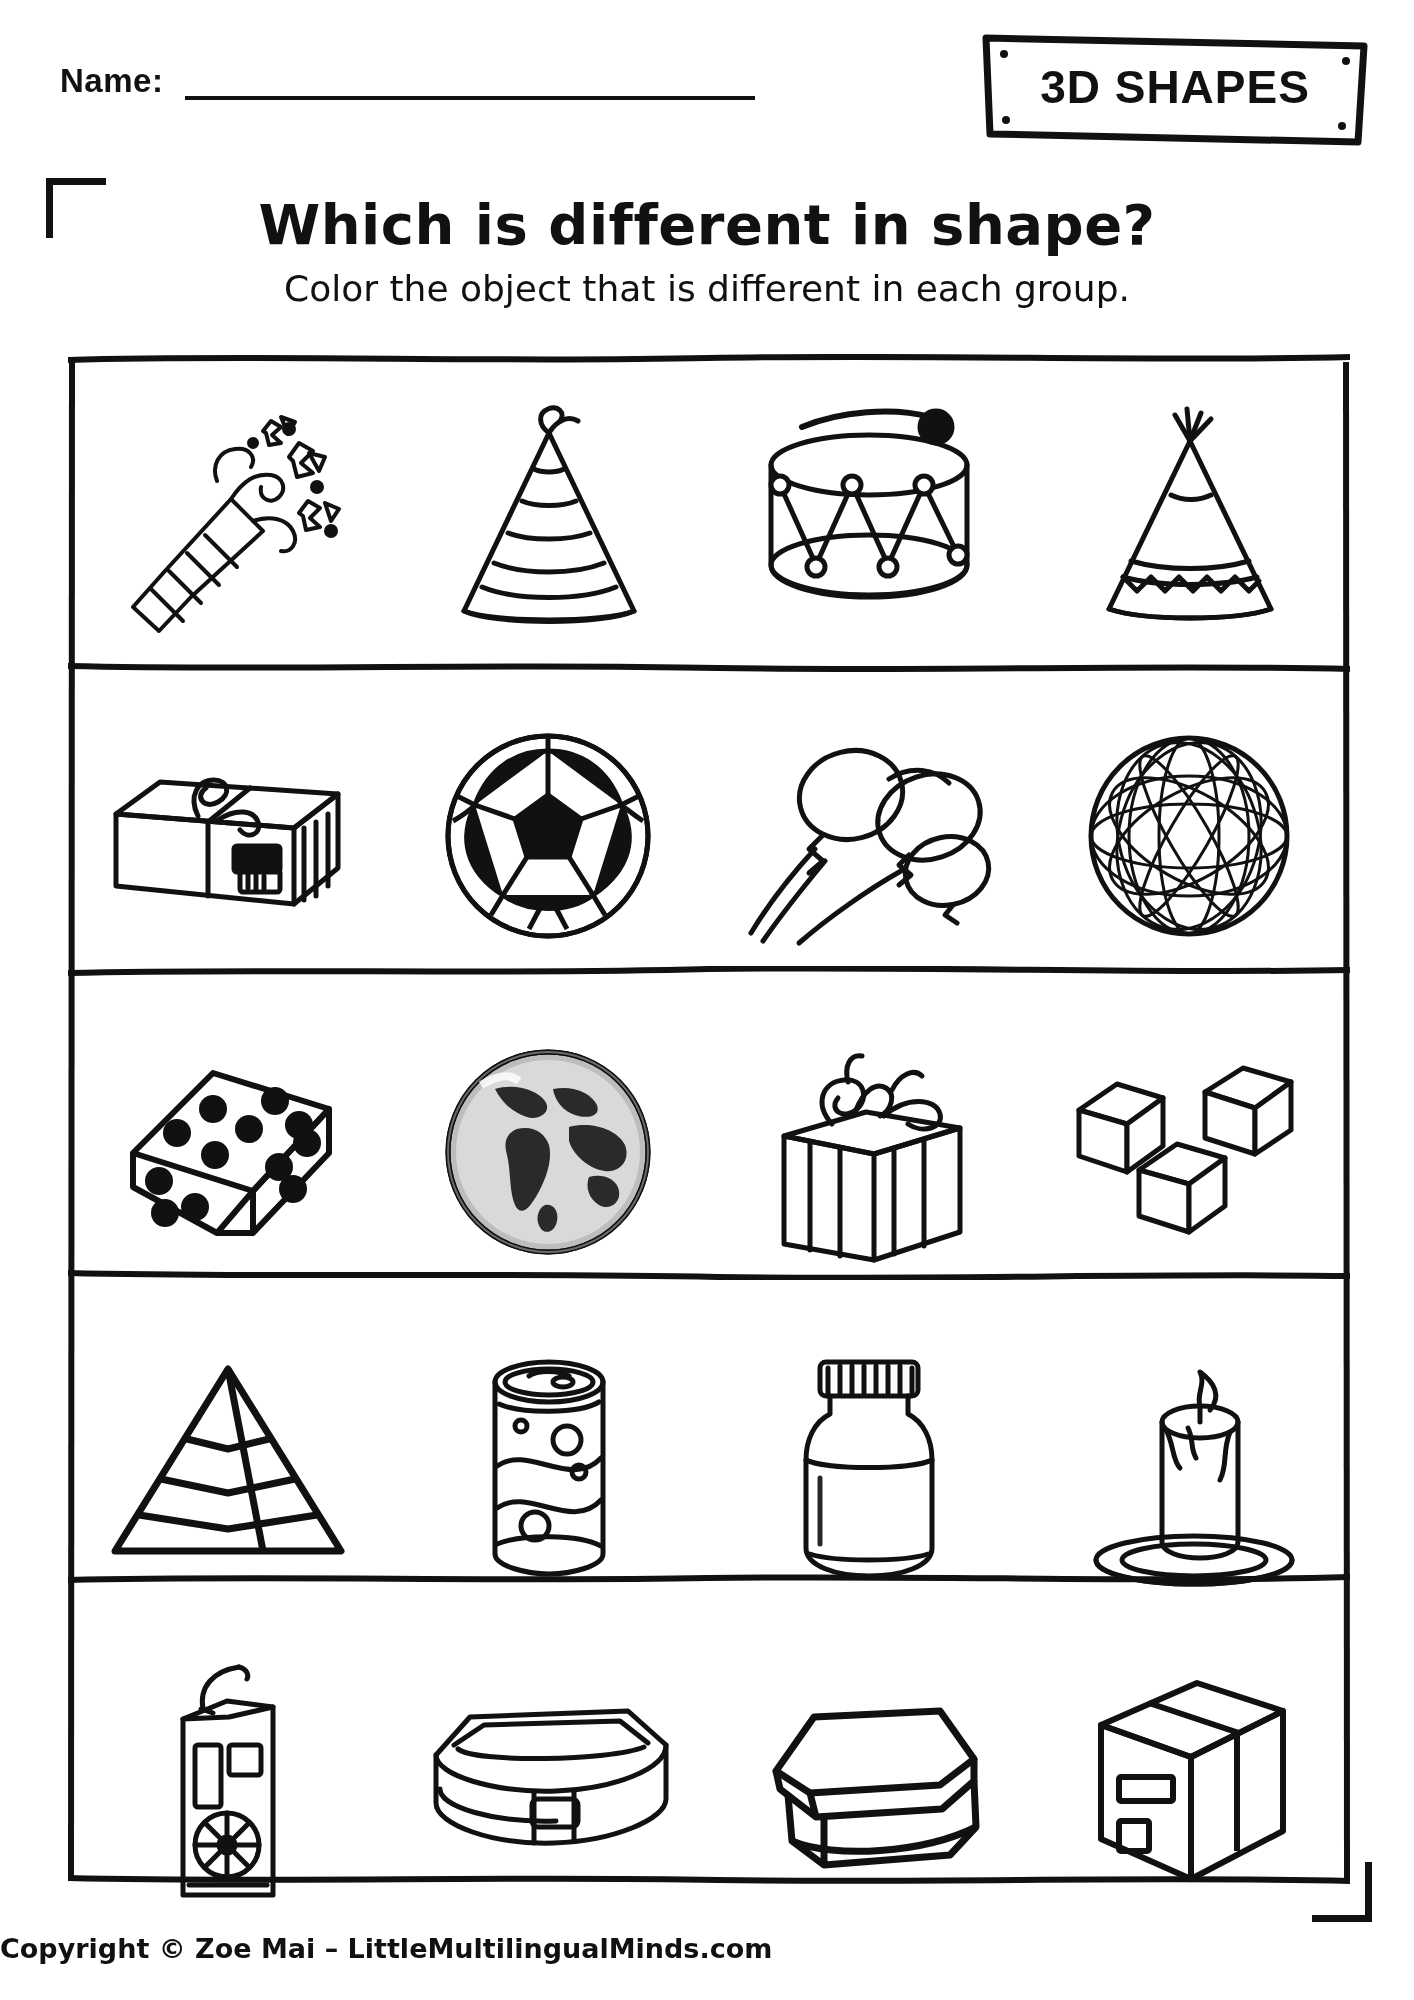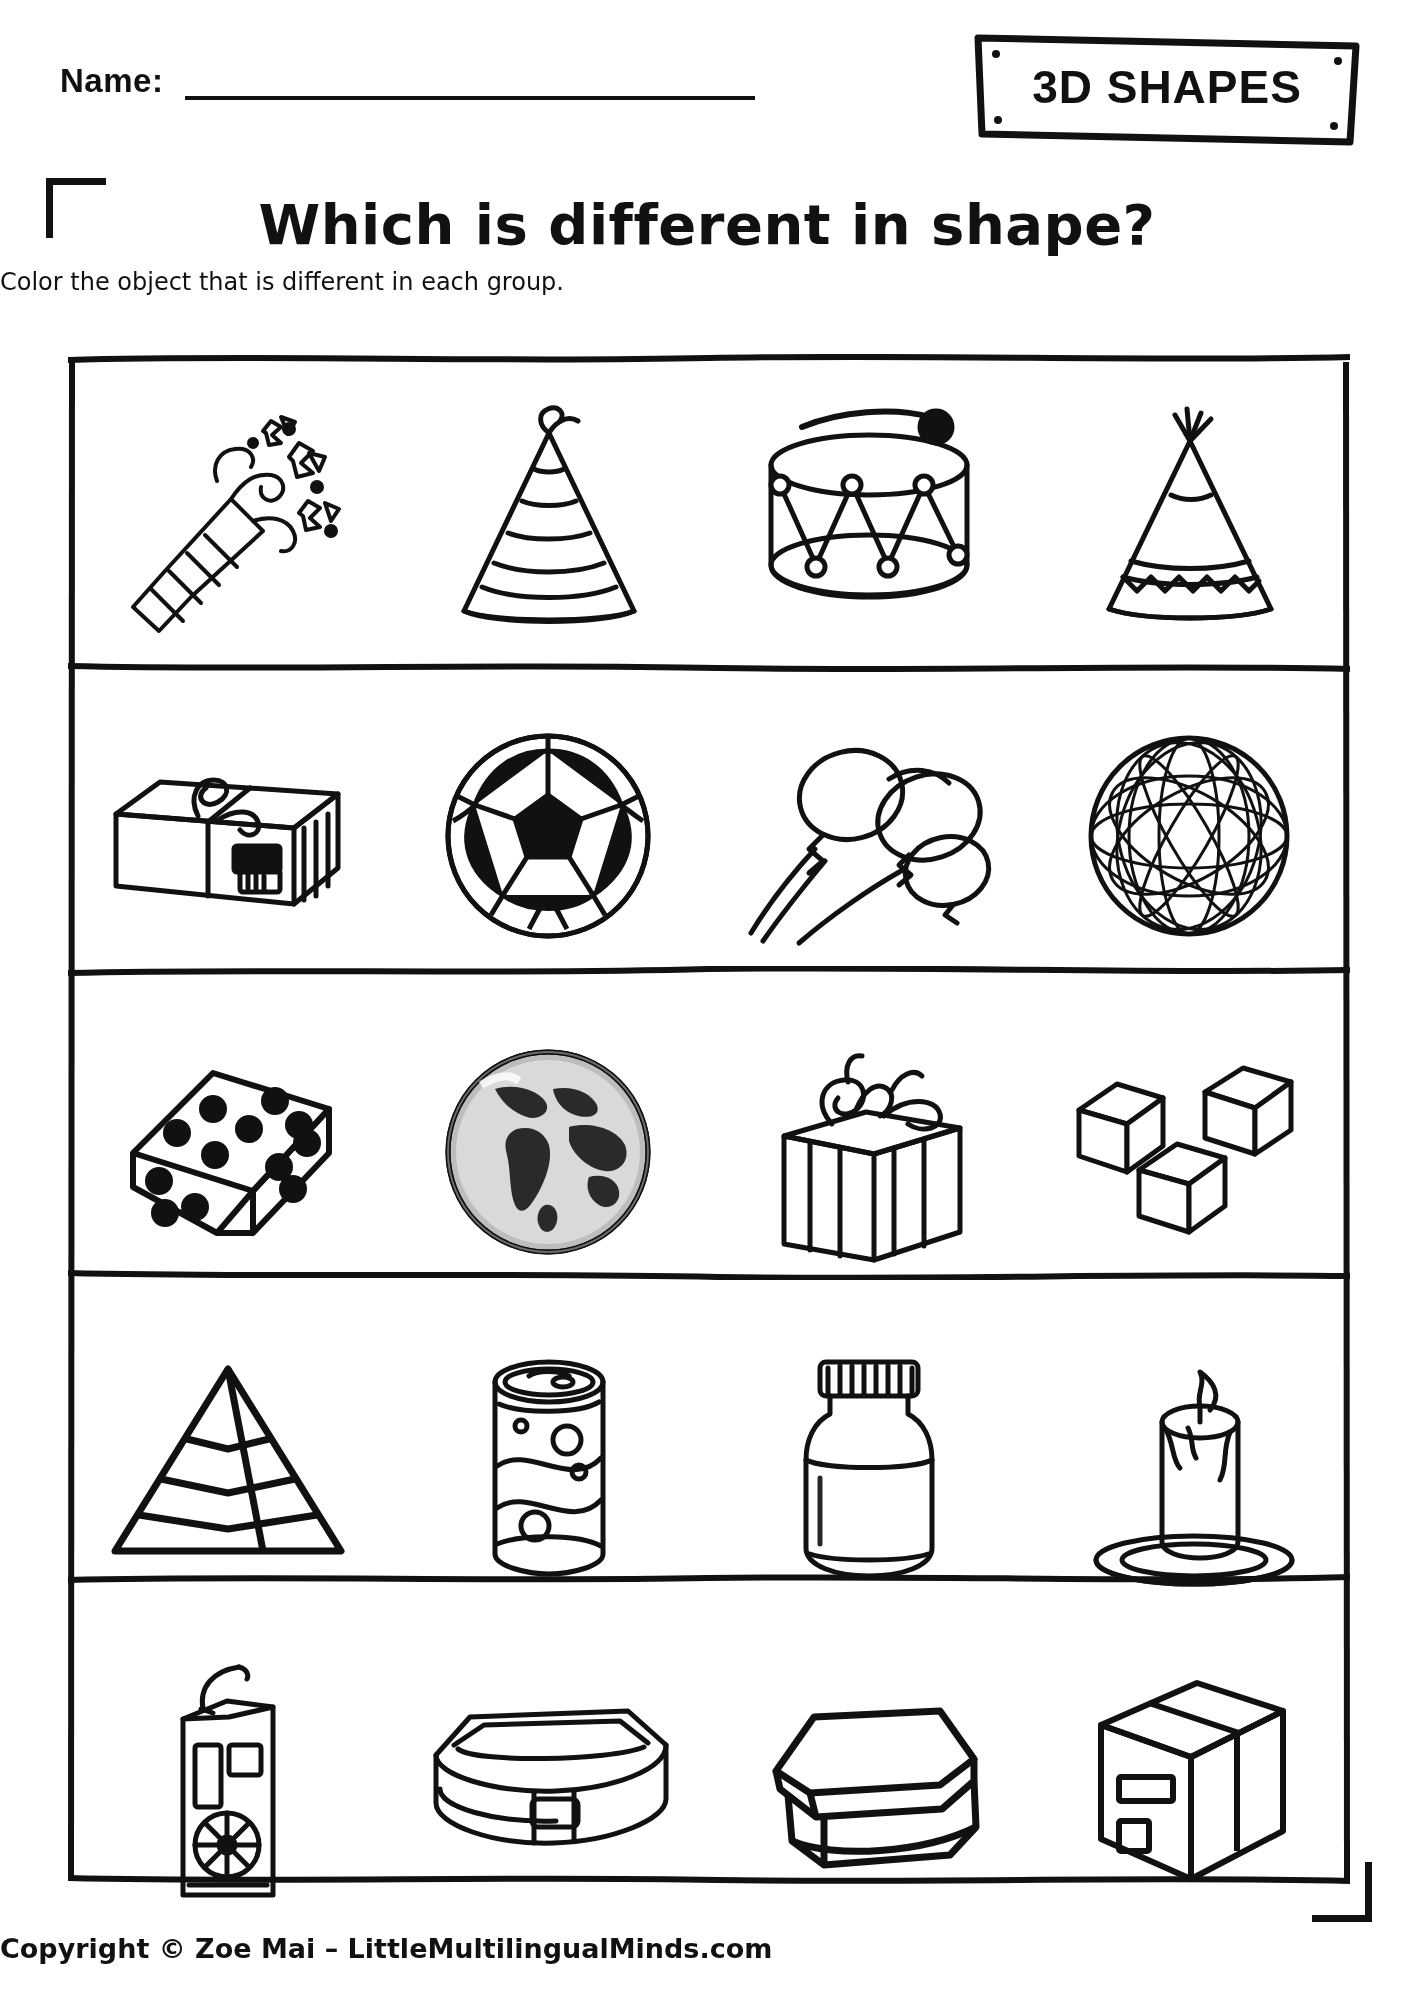--- a/index.html
+++ b/index.html
@@ -36,21 +36,21 @@
     letter-spacing: 0.5px;
   }
   .name-line {
     width: 570px;
     border-bottom: 4px solid #111;
     height: 34px;
   }
 
   .badge {
     position: absolute;
-    right: 52px;
+    right: 44px;
     top: 30px;
     width: 390px;
     height: 120px;
   }
   .badge-shape {
     position: absolute;
     inset: 0;
   }
   .badge-text {
     position: absolute;
@@ -82,23 +82,23 @@
     font-family: "DejaVu Sans", sans-serif;
     font-size: 56px;
     font-weight: bold;
     letter-spacing: 0.5px;
     margin-top: 24px;
   }
   .subtitle {
     position: absolute;
     left: 0; right: 0;
     top: 268px;
-    text-align: left;
+    text-align: center;
     font-family: "DejaVu Sans", sans-serif;
-    font-size: 24px;
+    font-size: 36px;
   }
 
   
   .rows {
     position: absolute;
     left: 68px;
     top: 362px;
     width: 1282px;
     height: 1520px;
   }

